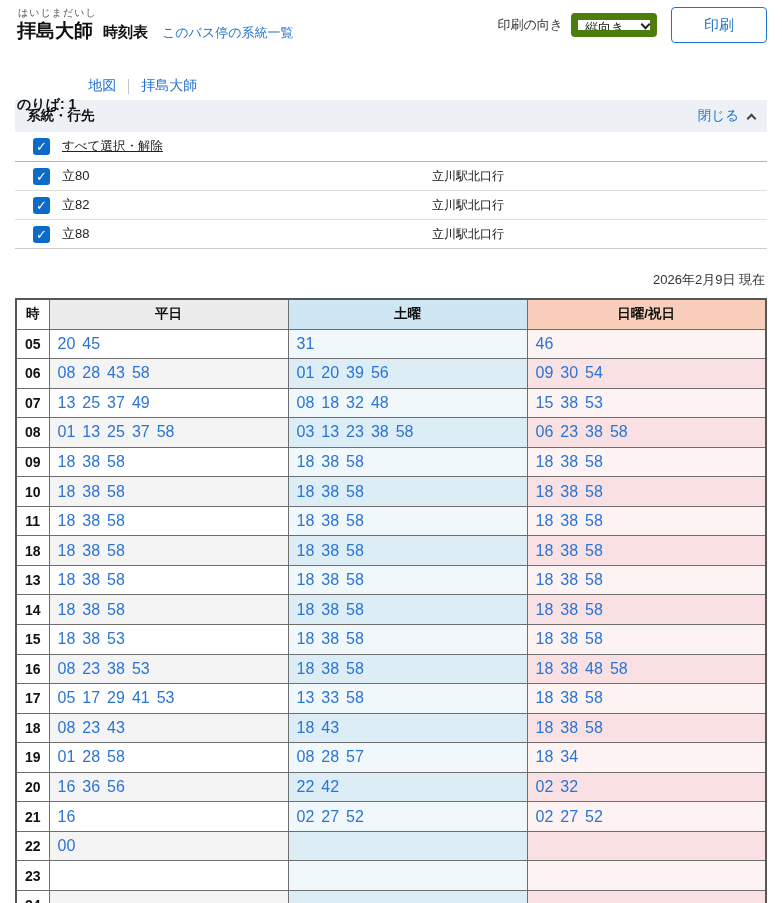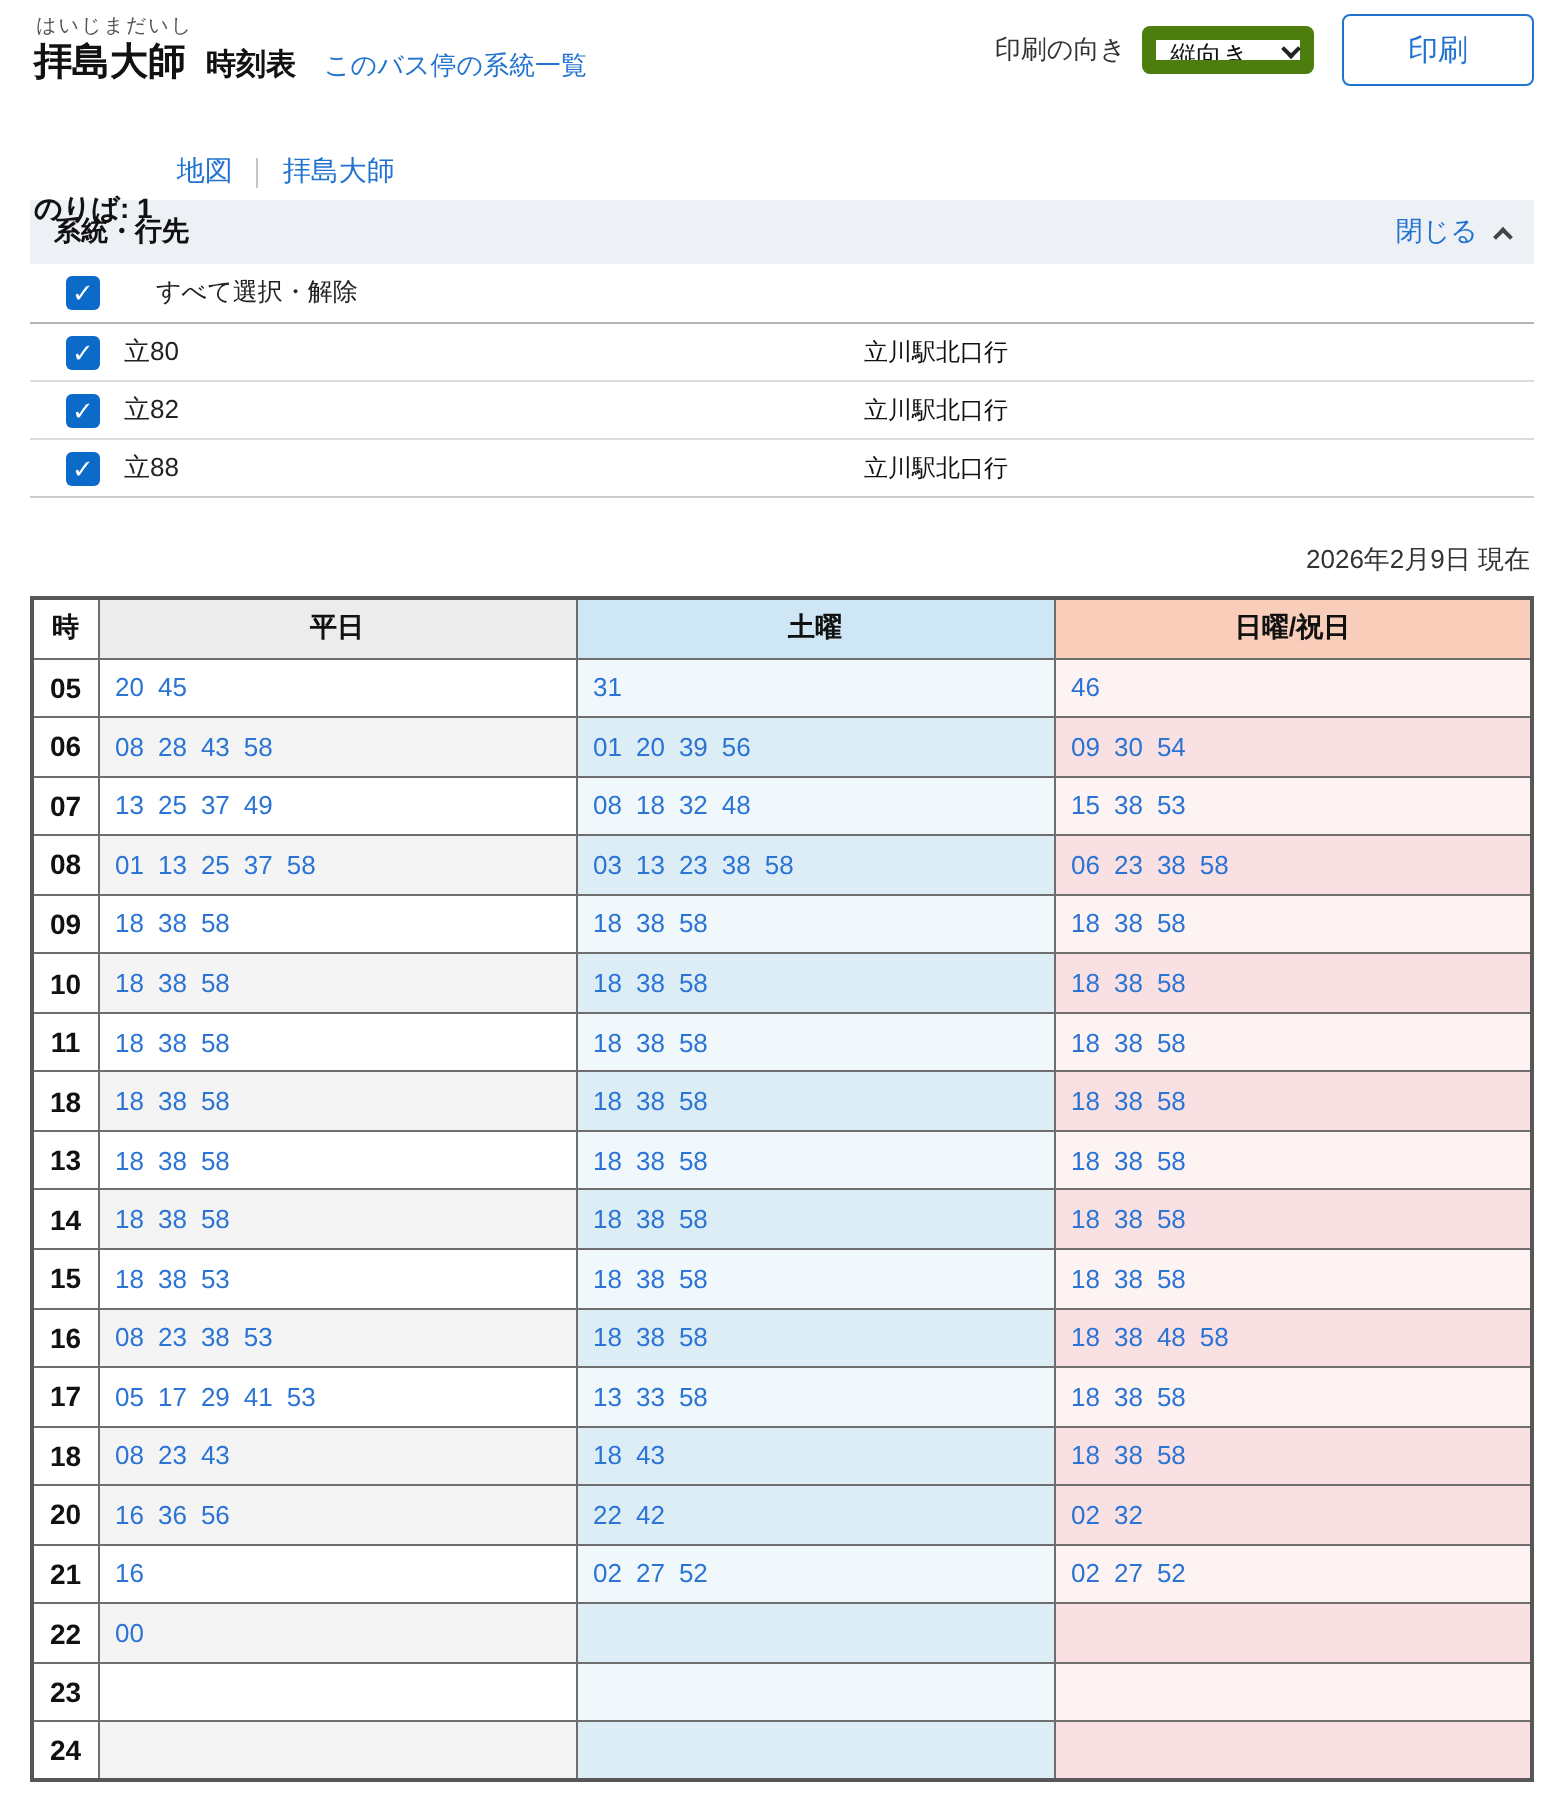--- a/index.html
+++ b/index.html
@@ -51,42 +51,42 @@
   }
   .panel-title{font-size:13.5px;font-weight:bold;color:#111;}
   .close-link{font-size:13.5px;color:var(--link);display:flex;align-items:center;cursor:pointer;}
   .chev-up{display:inline-block;width:7px;height:7px;border-top:2px solid #444;
     border-right:2px solid #444;transform:rotate(-45deg);margin-left:9px;position:relative;top:2px;}
   .selectall-row{display:flex;align-items:center;height:30px;padding-left:18px;border-bottom:1px solid #b5b5b5;}
   .checkbox{
     width:17px;height:17px;background:var(--checkbox);border-radius:3px;color:#fff;
     font-size:13px;line-height:17px;text-align:center;flex:0 0 17px;cursor:pointer;
   }
-  .selectall-label{font-size:12.5px;color:#222;margin-left:28px;}
+  .selectall-label{font-size:12.5px;color:#222;margin-left:12px;text-decoration:underline;}
   .route-row{position:relative;display:flex;align-items:center;height:29px;border-bottom:1px solid #ddd;padding-left:18px;}
   .route-row:last-child{border-bottom:1px solid #ccc;}
   .route-name{font-size:13px;color:#222;margin-left:12px;}
   .route-dest{position:absolute;left:417px;font-size:12px;font-weight:normal;color:#111;}
 
   
   .date-note{margin:22px 17px 0 0;text-align:right;font-size:13px;color:#333;}
 
   
   table.tt{border-collapse:collapse;margin:9px 15px 0 15px;width:752px;table-layout:fixed;}
   table.tt th,table.tt td{border:1px solid var(--table_border);padding:0;}
   table.tt{border:2px solid #575757;}
   .col-hour{width:33px;}
   .tt thead th{height:30px;font-size:13.5px;font-weight:bold;color:#111;text-align:center;}
   .h-hour{background:#fff;}
   .h-wd{background:var(--weekday_header_bg);}
   .h-sat{background:var(--saturday_header_bg);}
   .h-sun{background:var(--sunday_header_bg);}
   .tt tbody tr{height:29.55px;}
   .tt tbody th.hour{font-size:14px;font-weight:bold;color:#111;text-align:center;background:#fff;}
-  .tt tbody td{font-size:13px;padding-left:8px;vertical-align:middle;}
+  .tt tbody td{font-size:16px;padding-left:8px;vertical-align:middle;}
   .tt tbody td .t{color:var(--time_link);margin-right:7px;cursor:pointer;}
   td.c-wd{background:#fff;} td.c-sat{background:var(--saturday_light);} td.c-sun{background:var(--sunday_light);}
   tr.alt td.c-wd{background:var(--weekday_shade);}
   tr.alt td.c-sat{background:var(--saturday_shade);}
   tr.alt td.c-sun{background:var(--sunday_shade);}
 </style>
 </head>
 <body>
 
 <div class="page">
@@ -242,20 +242,26 @@
           <td class="c-wd"><span class="t">05</span><span class="t">17</span><span class="t">29</span><span class="t">41</span><span class="t">53</span></td>
           <td class="c-sat"><span class="t">13</span><span class="t">33</span><span class="t">58</span></td>
           <td class="c-sun"><span class="t">18</span><span class="t">38</span><span class="t">58</span></td>
         </tr>
         <tr class="alt">
           <th class="hour">18</th>
           <td class="c-wd"><span class="t">08</span><span class="t">23</span><span class="t">43</span></td>
           <td class="c-sat"><span class="t">18</span><span class="t">43</span></td>
           <td class="c-sun"><span class="t">18</span><span class="t">38</span><span class="t">58</span></td>
         </tr>
+        <tr class="">
+          <th class="hour">19</th>
+          <td class="c-wd"><span class="t">01</span><span class="t">28</span><span class="t">58</span></td>
+          <td class="c-sat"><span class="t">08</span><span class="t">28</span><span class="t">57</span></td>
+          <td class="c-sun"><span class="t">18</span><span class="t">34</span></td>
+        </tr>
         <tr class="alt">
           <th class="hour">20</th>
           <td class="c-wd"><span class="t">16</span><span class="t">36</span><span class="t">56</span></td>
           <td class="c-sat"><span class="t">22</span><span class="t">42</span></td>
           <td class="c-sun"><span class="t">02</span><span class="t">32</span></td>
         </tr>
         <tr class="">
           <th class="hour">21</th>
           <td class="c-wd"><span class="t">16</span></td>
           <td class="c-sat"><span class="t">02</span><span class="t">27</span><span class="t">52</span></td>

